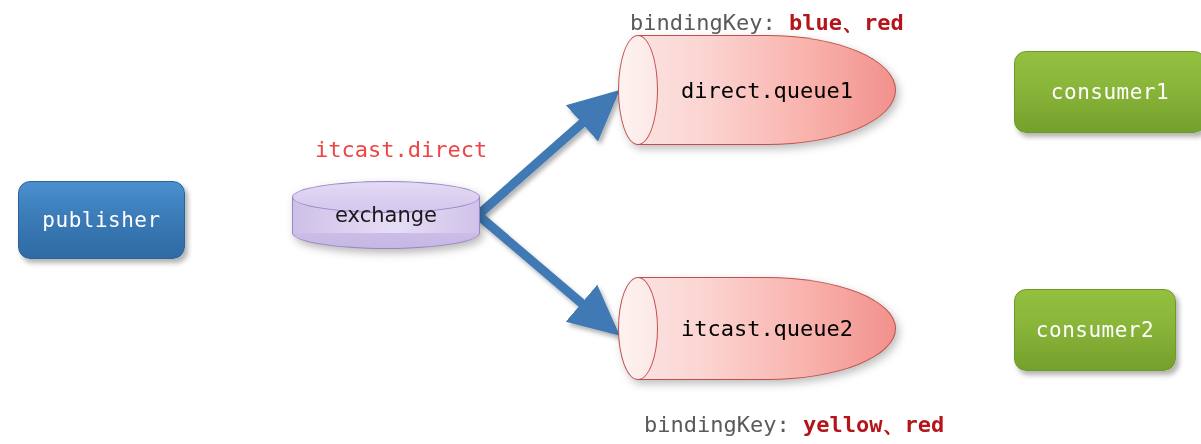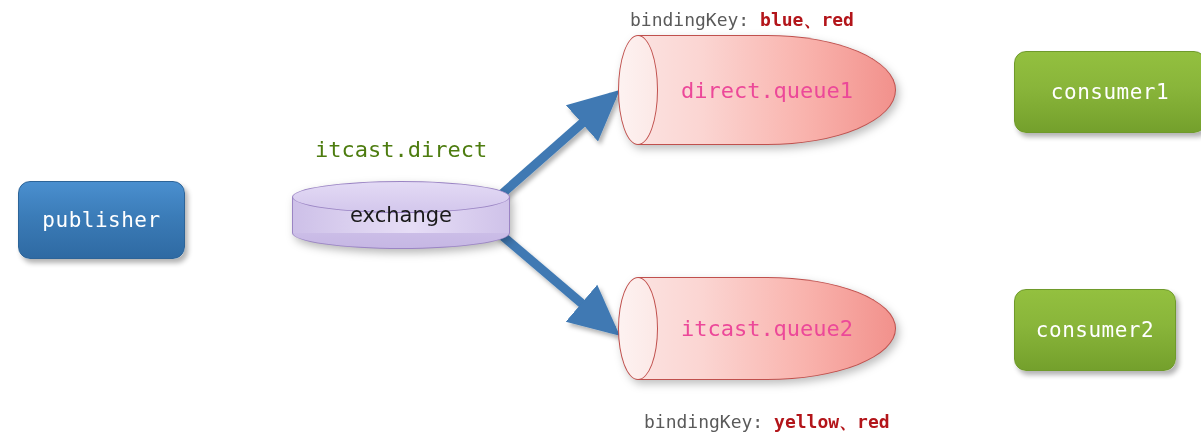--- a/index.html
+++ b/index.html
@@ -41,21 +41,20 @@
   }
   .box-green {
     background: linear-gradient(180deg, #93c03f 0%, #89b53a 45%, #74a02c 100%);
     border: 1px solid #6f9a2b;
   }
 
   
   .cyl-v {
     position: absolute;
     filter: drop-shadow(3px 4px 4px rgba(0,0,0,0.28));
-    padding-left: 30px;
   }
   .cyl-v .body {
     position: absolute;
     left: 0;
     right: 0;
     top: 16px;
     bottom: 16px;
     background: linear-gradient(90deg, #cdc0e8 0%, #ded4f1 35%, #e6ddf6 55%, #cfc2e9 100%);
     border-left: 1px solid #9b85c4;
     border-right: 1px solid #9b85c4;
@@ -123,41 +122,41 @@
     box-sizing: border-box;
   }
   .cyl-h .label {
     position: absolute;
     left: 20px; right: 0; top: 0; bottom: 0;
     display: flex;
     align-items: center;
     justify-content: center;
     font-family: "DejaVu Sans Mono", monospace;
     font-size: 22px;
-    color: #ec4899;
+    color: #000000;
     white-space: nowrap;
   }
 
   
   .annot {
     position: absolute;
     font-family: "DejaVu Sans Mono", monospace;
-    font-size: 18px;
+    font-size: 22px;
     color: #5a5a5a;
     white-space: nowrap;
   }
   .annot .keys {
     color: #b3151a;
     font-weight: bold;
   }
   .caption {
     position: absolute;
     font-family: "DejaVu Sans Mono", monospace;
     font-size: 22px;
-    color: #4d7c0f;
+    color: #ef4444;
     white-space: nowrap;
   }
 
   
   #arrows {
     position: absolute;
     left: 0;
     top: 0;
     width: 1201px;
     height: 444px;

